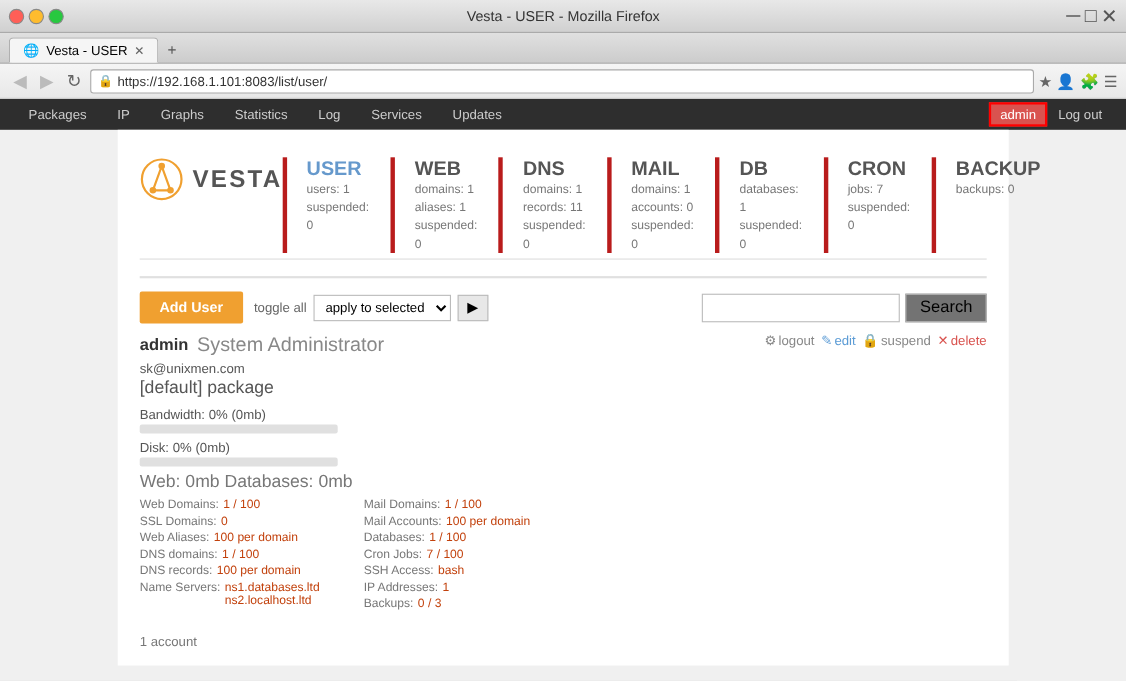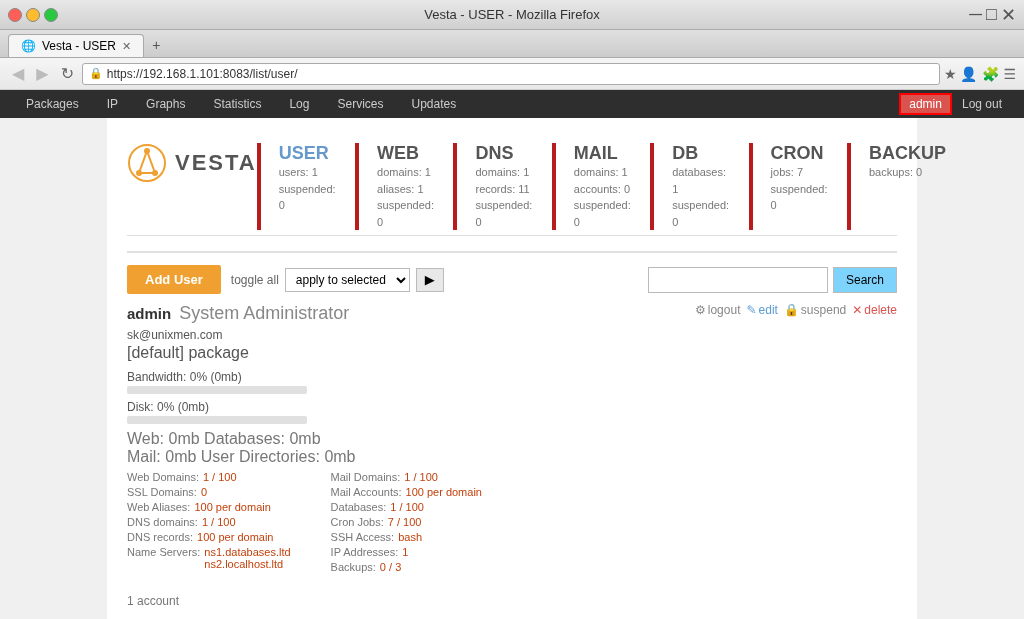--- a/index.html
+++ b/index.html
@@ -229,24 +229,24 @@
       gap: 5px;
     }
     .search-input {
       border: 1px solid #bbb;
       padding: 3px 8px;
       width: 180px;
       font-size: 12px;
       height: 26px;
     }
     .search-btn {
-      background: #7dd3fc;
+      background: #737373;
       border: 1px solid #bbb;
       padding: 3px 12px;
-      font-size: 12px;
+      font-size: 15px;
       cursor: pointer;
       height: 26px;
     }
 
     
     .user-row {
       display: flex;
       gap: 15px;
     }
     .user-row-left {
@@ -497,21 +497,20 @@
           <div class="progress-bar-bg">
             <div class="progress-bar-fill" style="width:0%;"></div>
           </div>
           <div class="progress-label">Disk: 0% (0mb)</div>
           <div class="progress-bar-bg">
             <div class="progress-bar-fill" style="width:0%;"></div>
           </div>
         </div>
 
         <div class="usage-line">Web: 0mb  Databases: 0mb</div>
-        <div class="usage-line">Mail: 0mb  User Directories: 0mb</div>
 
         <div class="user-meta">
           <div class="detail-col">
             <div class="detail-row">
                 <span class="detail-key">Web Domains:</span> 
                 <span class="detail-val">1 / 100</span>
               </div>
             <div class="detail-row">
                 <span class="detail-key">SSL Domains:</span> 
                 <span class="detail-val">0</span>

